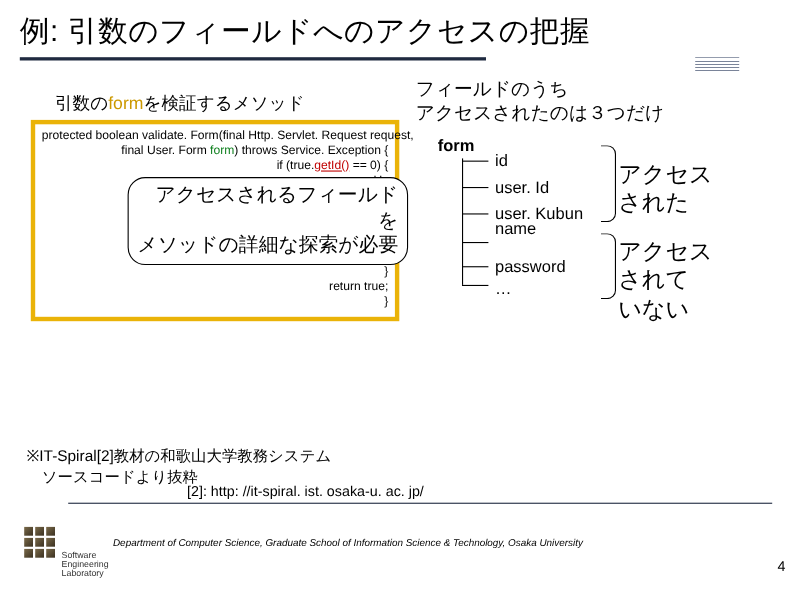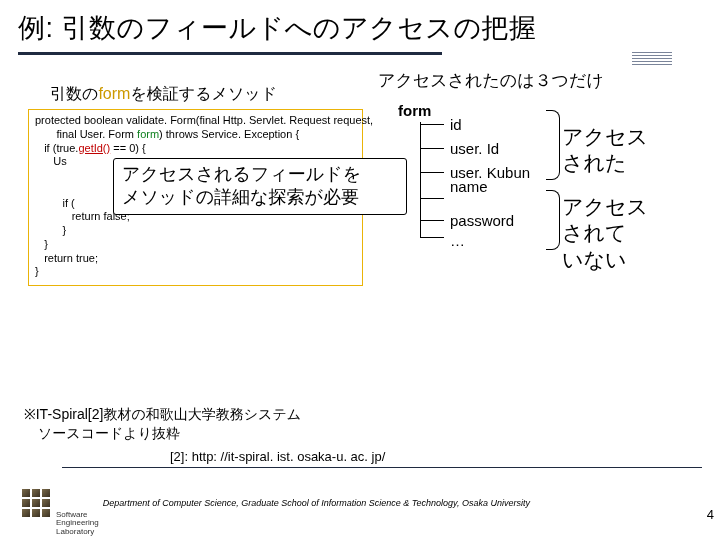--- a/index.html
+++ b/index.html
@@ -37,40 +37,41 @@
   .content {
     position: relative;
     padding: 8px 18px 0 18px;
   }
   .left-caption {
     font-size: 16px;
     margin: 6px 0 4px 32px;
   }
   .left-caption .kw { color: #cc9900; }
   .codebox {
-    border: 1px solid #eab308;
+    border: 4px solid #eab308;
     width: 335px;
     font-size: 11px;
     padding: 4px 6px 6px 6px;
     line-height: 1.25;
     font-family: Arial, sans-serif;
     position: relative;
     margin-left: 10px;
+    text-align: right;
   }
   .codebox .ln { white-space: pre; }
   .codebox .red { color: #c00000; text-decoration: underline; }
   .codebox .green { color: #108020; }
   .overlay {
     position: absolute;
     left: 84px;
     top: 48px;
-    width: 294px;
+    width: 255px;
     background: #fff;
     border: 1px solid #000;
-    border-radius: 3px;
+    border-radius: 16px;
     padding: 4px 8px 6px 8px;
     font-size: 18px;
     line-height: 1.25;
   }
   .right-block {
     position: absolute;
     left: 378px;
     top: 0;
     width: 330px;
   }
@@ -145,21 +146,21 @@
     position: absolute;
     left: 24px;
     top: 405px;
     font-size: 14px;
     line-height: 1.35;
     font-family: Arial, "MS PGothic", sans-serif;
   }
   .bottom {
     position: absolute;
     left: 0;
-    bottom: 4px;
+    bottom: 14px;
     width: 720px;
     font-size: 10px;
   }
   .ref {
     margin-left: 170px;
     font-size: 13px;
     font-family: Arial, sans-serif;
     margin-bottom: 3px;
   }
   .footer-rule {
@@ -236,20 +237,21 @@
     <div class="ln">}</div>
 
     <div class="overlay">
       <div>アクセスされるフィールドを</div>
       <div>メソッドの詳細な探索が必要</div>
     </div>
   </div>
 
   <div class="right-block">
     <div class="right-caption">
+      <div>フィールドのうち</div>
       <div>アクセスされたのは３つだけ</div>
     </div>
 
     <div class="diagram">
       <div class="d-form">form</div>
       <div class="d-vline"></div>
 
       <div class="d-h" style="top:22px"></div>
       <div class="d-field" style="top:14px">id</div>
       <div class="d-h" style="top:46px"></div>

